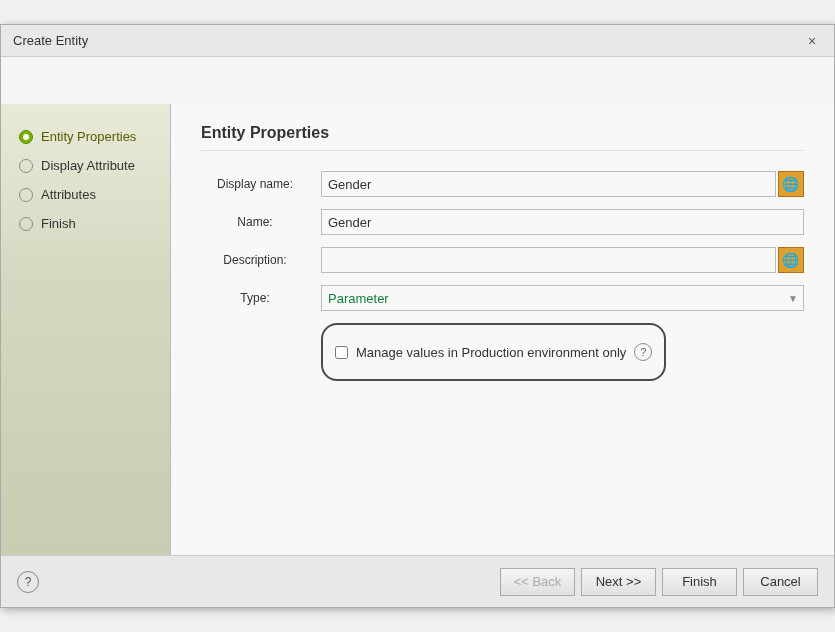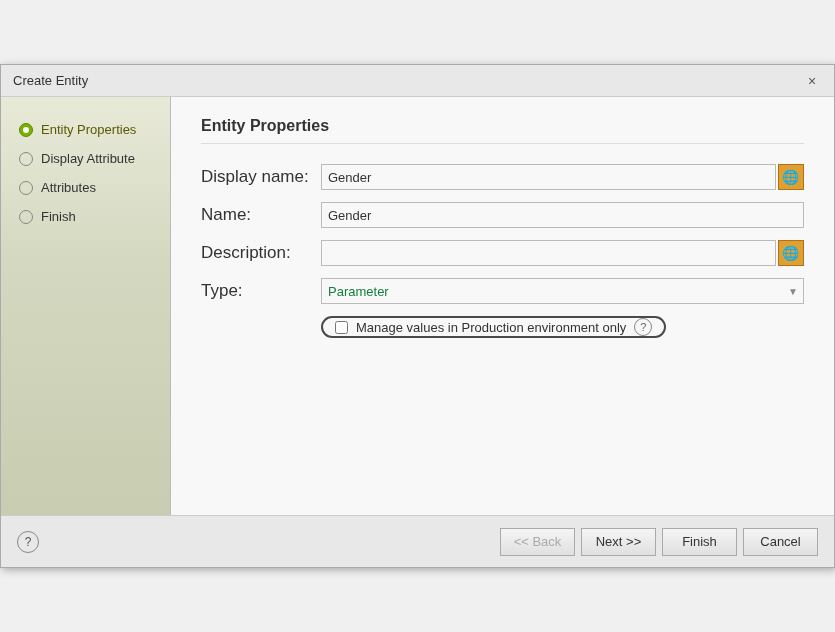--- a/index.html
+++ b/index.html
@@ -9,21 +9,21 @@
       background: #f0f0f0;
       display: flex;
       justify-content: center;
       align-items: center;
       width: 835px;
       height: 632px;
       overflow: hidden;
     }
     .dialog {
       width: 835px;
-      height: 504px;
+      height: 584px;
       background: #f5f5f5;
       border: 1px solid #aaa;
       display: flex;
       flex-direction: column;
       box-shadow: 2px 2px 8px rgba(0,0,0,0.3);
     }
     .title-bar {
       background: #e8e8e8;
       border-bottom: 1px solid #ccc;
       padding: 8px 12px;
@@ -45,20 +45,21 @@
       font-size: 14px;
       color: #555;
       display: flex;
       align-items: center;
       justify-content: center;
     }
     .dialog-body {
       display: flex;
       flex: 1;
       overflow: hidden;
+      margin-top: 47px;
     }
     .sidebar {
       width: 170px;
       background: linear-gradient(to bottom, #e8ead8 0%, #d4d8c0 40%, #c8ccb0 100%);
       padding: 20px 10px;
       border-right: 1px solid #bbb;
     }
     .sidebar-item {
       display: flex;
       align-items: center;
@@ -107,24 +108,24 @@
       padding-bottom: 8px;
       border-bottom: 1px solid #ddd;
     }
     .form-row {
       display: flex;
       align-items: center;
       margin-bottom: 12px;
     }
     .form-label {
       width: 120px;
-      text-align: left;
+      text-align: center;
       padding-right: 12px;
       color: #333;
-      font-size: 17px;
+      font-size: 12px;
       flex-shrink: 0;
     }
     .form-control-wrap {
       flex: 1;
       display: flex;
       align-items: center;
       position: relative;
     }
     .form-input {
       width: 100%;
@@ -178,21 +179,21 @@
     .checkbox-row {
       display: flex;
       align-items: center;
       margin-left: 120px;
       margin-bottom: 12px;
       position: relative;
     }
     .checkbox-highlight {
       display: flex;
       align-items: center;
-      padding: 0 12px;
+      padding: 18px 12px;
       border: 2px solid #4a4a4a;
       border-radius: 16px;
       background: transparent;
     }
     .form-checkbox {
       margin-right: 8px;
       width: 13px;
       height: 13px;
       cursor: pointer;
     }

